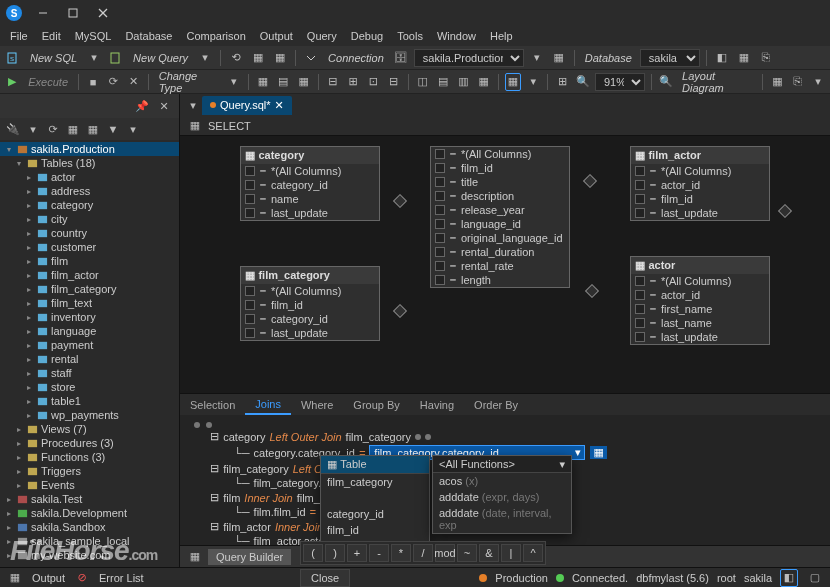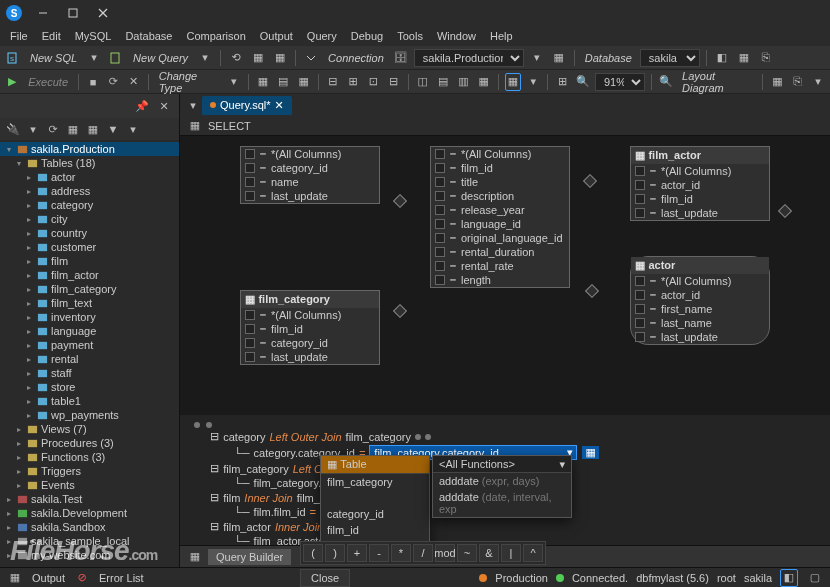--- a/index.html
+++ b/index.html
@@ -44,33 +44,33 @@
 .canvas .diamond { position:absolute; width:10px; height:10px; background:#2f2f2f; border:1px solid #888; transform:rotate(45deg); }
 .qtabstrip { height:22px; display:flex; align-items:center; background:#2b2b2b; border-top:1px solid #111; }
 .qtab { padding:3px 10px; color:#aaa; }
 .qtab.active { color:#3b9cff; border-bottom:2px solid #3b9cff; }
 .joinpanel { background:#242424; padding:6px 14px; font-size:11px; color:#ccc; position:relative; height:130px; overflow:hidden; }
 .jrow { display:flex; align-items:center; gap:4px; padding:1px 0; }
 .jind { display:inline-block; }
 .jbullet { width:6px; height:6px; border-radius:50%; background:#777; display:inline-block; }
 .orange { color:#e5894a;font-style:italic; }
 .popup { position:absolute; background:#2a2a2a; border:1px solid #555; font-size:11px; box-shadow:0 4px 12px rgba(0,0,0,0.6); z-index:20; }
-.popup .ph { background:#a16207; padding:2px 6px; color:#ccc; border-bottom:1px solid #444; }
+.popup .ph { background:#0c4a6e; padding:2px 6px; color:#ccc; border-bottom:1px solid #444; }
 .popup .pitem { padding:2px 6px; color:#ccc; }
 .popup .pitem .dim { color:#777; }
 .bottombar { height:22px; background:#333; display:flex; align-items:center; padding:0 6px; gap:4px; border-top:1px solid #111; }
 .btab { padding:2px 8px; color:#ccc; }
 .btab.active { background:#555; }
 .statusbar { position:absolute; bottom:0; left:0; right:0; height:20px; background:#2b2b2b; display:flex; align-items:center; padding:0 6px; gap:8px; border-top:1px solid #111; font-size:11px; color:#ccc; }
 .statusbar .spacer { flex:1; }
 .sdot { width:8px; height:8px; border-radius:50%; display:inline-block; }
 .oprow { position:absolute; bottom:22px; left:300px; display:flex; gap:2px; background:#2a2a2a; padding:2px; border:1px solid #444; z-index:25;}
 .opbtn { width:20px; height:18px; border:1px solid #444; background:#333; color:#ccc; display:flex; align-items:center; justify-content:center; font-size:11px;}
 .closebtn { position:absolute; bottom:0px; left:300px; background:#333; border:1px solid #444; padding:2px 10px; color:#ccc; font-size:11px; z-index:25;}
-.selbox { background:#0a5aa8; border:1px solid #3b9cff; color:#fff; padding:0 4px; display:inline-flex; align-items:center; gap:8px; }
+.selbox { background:#0a5aa8; border:1px solid #3b9cff; color:#fff; padding:0 4px; display:inline-flex; align-items:center; gap:16px; }
 .watermark { position:absolute; left:10px; bottom:20px; color:rgba(255,255,255,0.55); font-size:28px; font-weight:bold; font-style:italic; letter-spacing:-1px; z-index:30; pointer-events:none; }
 .watermark .tld { font-size:14px; font-style:normal; }
 </style>
 </head>
 <body>
 
 <div class="titlebar">
   <div class="logo">S</div>
   <div class="winbtn">
       <svg viewBox="0 0 10 10">
@@ -512,20 +512,21 @@
         <span>Query.sql*</span>
         <span>✕</span>
       </div>
     </div>
     <div class="selectbar">
       <span class="tbtn">▦</span>
       <span>SELECT</span>
     </div>
     <div class="canvas" id="canvas">
         <div class="tablebox" style="left: 60px; top: 10px;">
+          <div class="th">▦ category</div>
           <div class="row">
             <span class="ck"></span>
             <span class="key">━</span>
             <span>*(All Columns)</span>
           </div>
           <div class="row">
             <span class="ck"></span>
             <span class="key">━</span>
             <span>category_id</span>
           </div>
@@ -533,21 +534,21 @@
             <span class="ck"></span>
             <span class="key">━</span>
             <span>name</span>
           </div>
           <div class="row">
             <span class="ck"></span>
             <span class="key">━</span>
             <span>last_update</span>
           </div>
         </div>
-        <div class="tablebox" style="left: 60px; top: 130px; margin-top: 24px;">
+        <div class="tablebox" style="left: 60px; top: 130px;">
           <div class="th">▦ film_category</div>
           <div class="row">
             <span class="ck"></span>
             <span class="key">━</span>
             <span>*(All Columns)</span>
           </div>
           <div class="row">
             <span class="ck"></span>
             <span class="key">━</span>
             <span>film_id</span>
@@ -631,21 +632,21 @@
             <span class="ck"></span>
             <span class="key">━</span>
             <span>film_id</span>
           </div>
           <div class="row">
             <span class="ck"></span>
             <span class="key">━</span>
             <span>last_update</span>
           </div>
         </div>
-        <div class="tablebox" style="left: 450px; top: 120px; border-radius: 18px;">
+        <div class="tablebox" style="left: 450px; top: 120px;">
           <div class="th">▦ actor</div>
           <div class="row">
             <span class="ck"></span>
             <span class="key">━</span>
             <span>*(All Columns)</span>
           </div>
           <div class="row">
             <span class="ck"></span>
             <span class="key">━</span>
             <span>actor_id</span>
@@ -666,20 +667,28 @@
             <span>last_update</span>
           </div>
         </div>
         <div class="diamond" style="left: 215px; top: 60px;"></div>
         <div class="diamond" style="left: 215px; top: 170px;"></div>
         <div class="diamond" style="left: 405px; top: 40px;"></div>
         <div class="diamond" style="left: 407px; top: 150px;"></div>
         <div class="diamond" style="left: 600px; top: 70px;"></div>
       </div>
 
+    <div class="qtabstrip" id="qtabs">
+        <span class="qtab">Selection</span>
+        <span class="qtab active">Joins</span>
+        <span class="qtab">Where</span>
+        <span class="qtab">Group By</span>
+        <span class="qtab">Having</span>
+        <span class="qtab">Order By</span>
+      </div>
 
     <div class="joinpanel">
       <div class="jrow">
           <span class="jbullet"></span>
           <span class="jbullet" style="margin-left:2px"></span>
         </div>
       <div class="jrow"><span class="jind" style="width:12px"></span>⊟ <span>category</span> <span class="orange">Left Outer Join</span> <span>film_category</span> <span class="jbullet"></span> <span class="jbullet"></span></div>
       <div class="jrow"><span class="jind" style="width:36px"></span>└─ <span>category.category_id</span> <span class="orange">=</span> <span class="selbox">
             <span>film_category.category_id</span>
             <span style="margin-left:60px">▾</span>
@@ -697,20 +706,21 @@
             <div class="pitem">film_category</div>
             <div class="pitem">&nbsp;</div>
             <div class="pitem">category_id</div>
             <div class="pitem">film_id</div>
             <div class="pitem">last_update</div>
           </div>
       </div>
       <div class="popup" style="left:252px; top:40px; width:140px">
         <div class="ph" style="background:#222"><span>&lt;All Functions&gt;</span> <span style="float:right">▾</span></div>
         <div id="popup2items">
+            <div class="pitem">acos <span class="dim">(x)</span></div>
             <div class="pitem">adddate <span class="dim">(expr, days)</span></div>
             <div class="pitem">adddate <span class="dim">(date, interval, exp</span></div>
           </div>
       </div>
     </div>
 
     <div class="bottombar">
       <span class="tbtn">▦</span>
       <span class="btab active">Query Builder</span>
       <span class="tbtn">▤</span>

